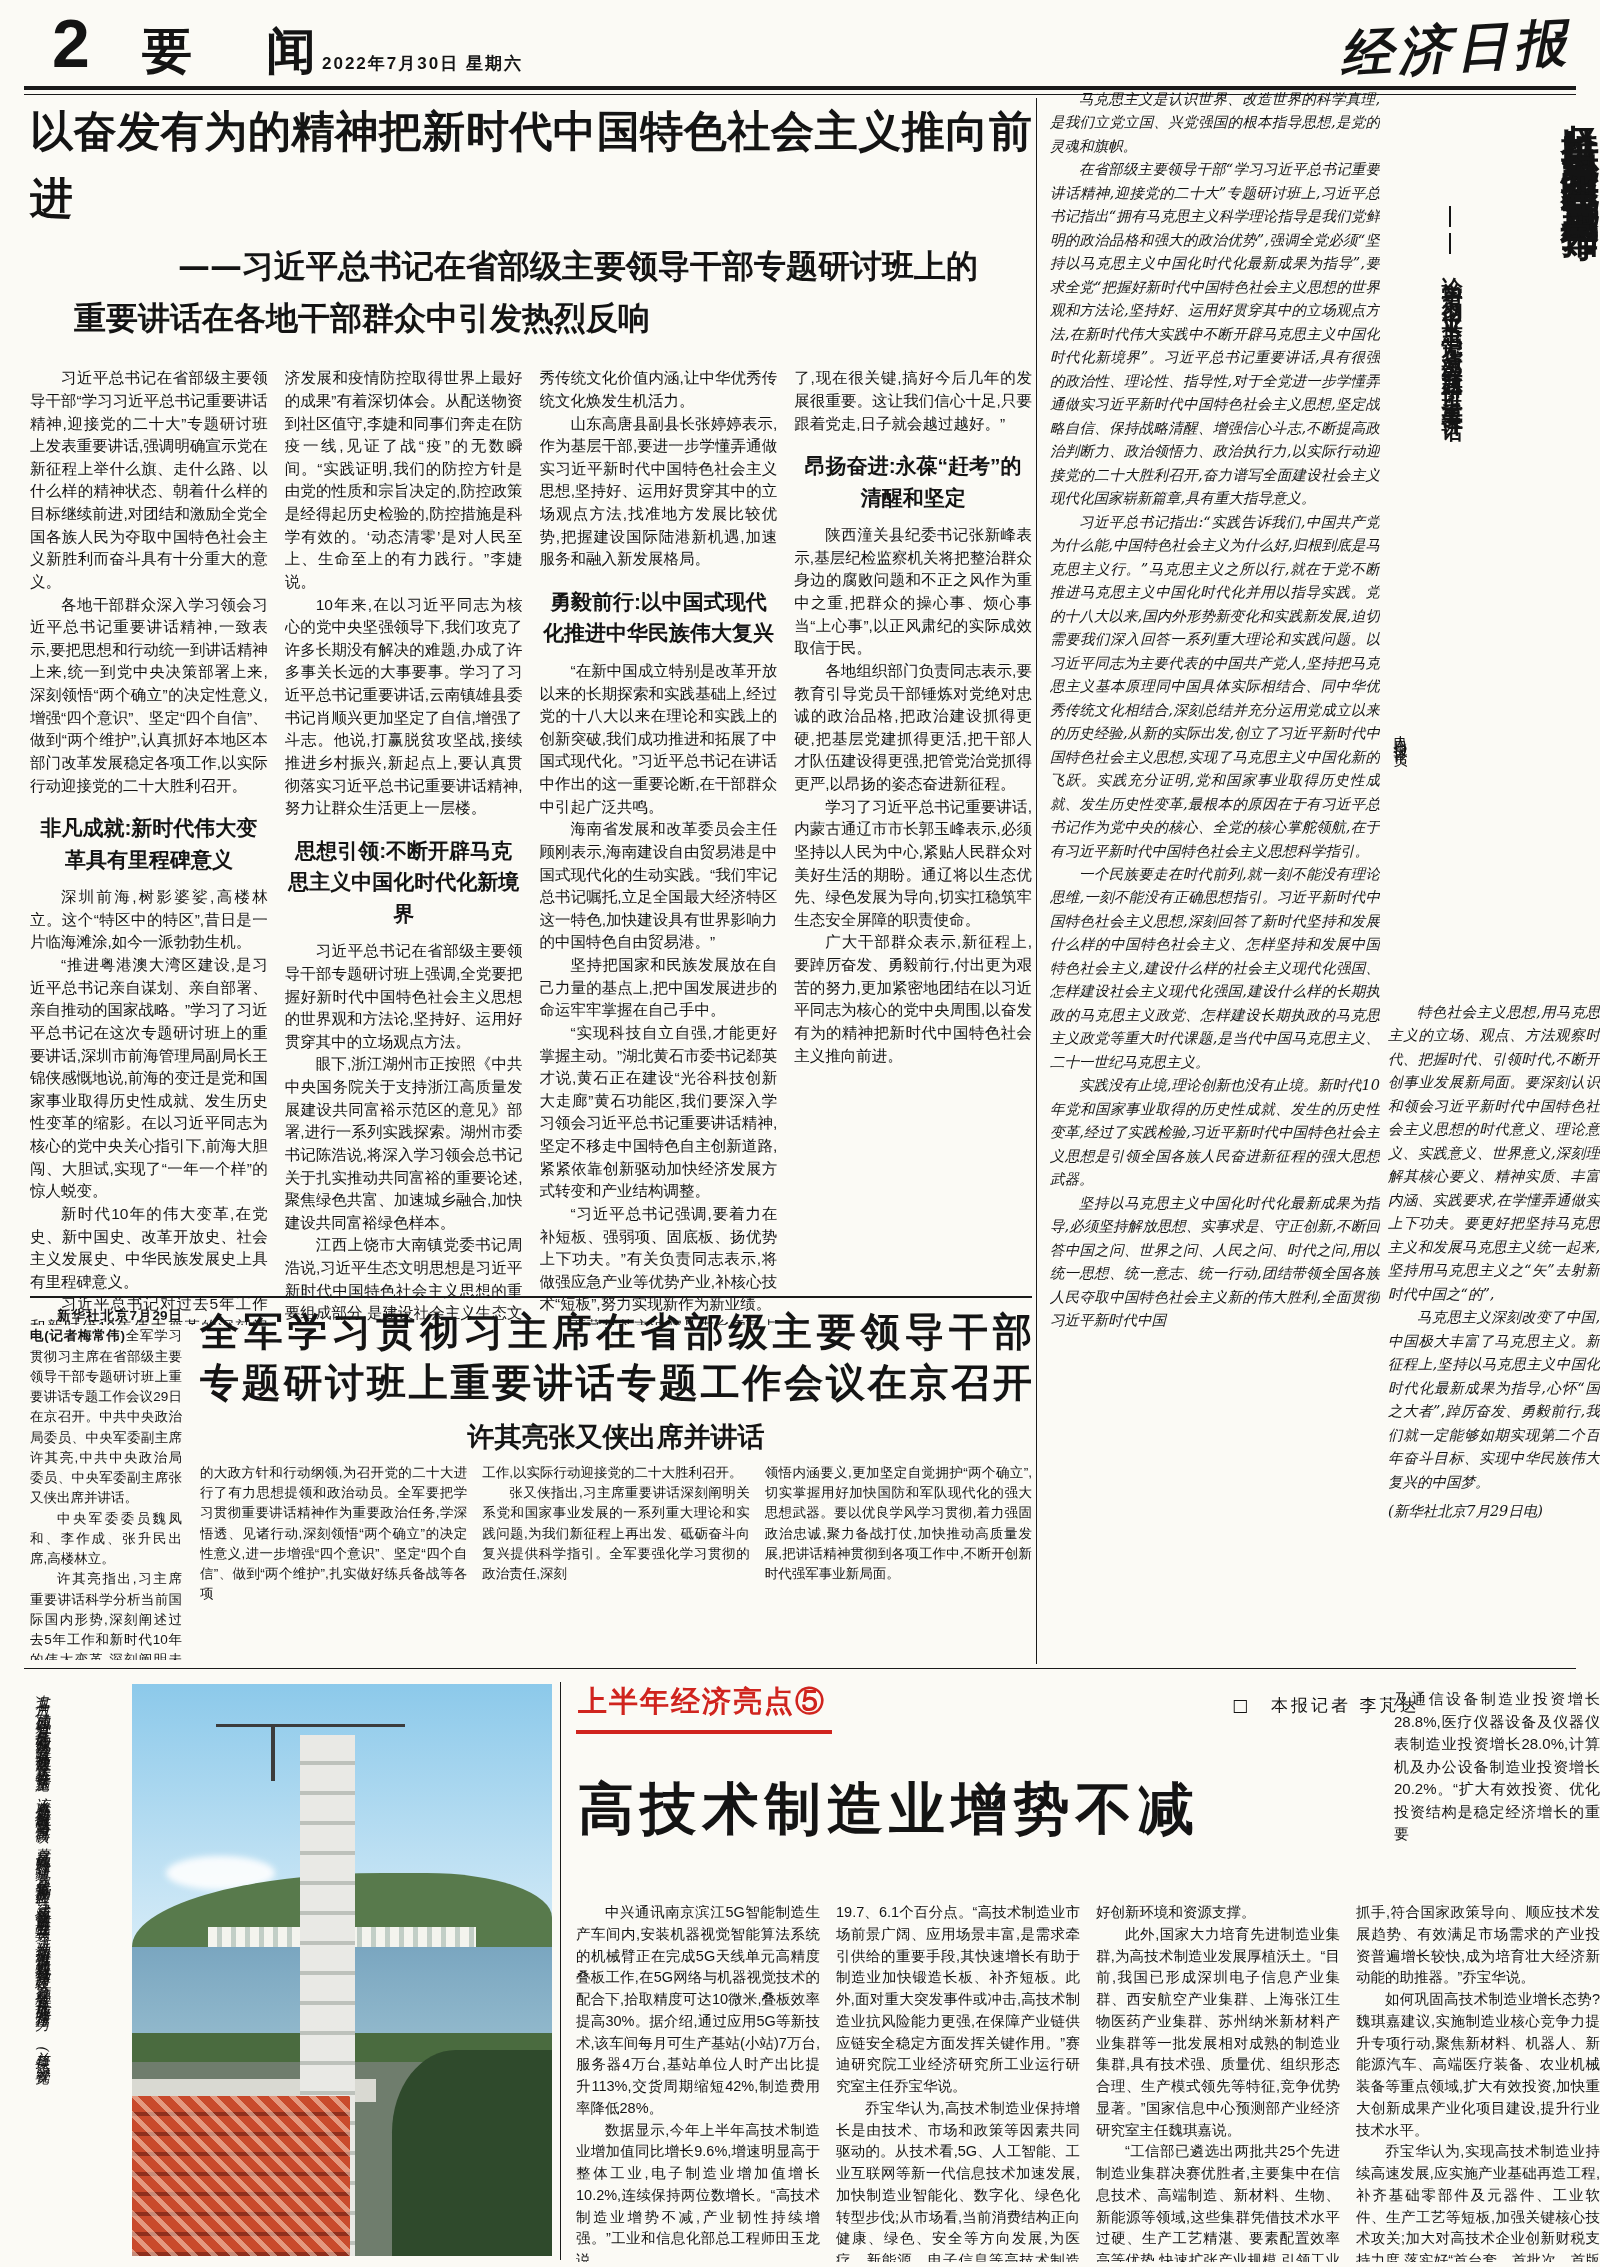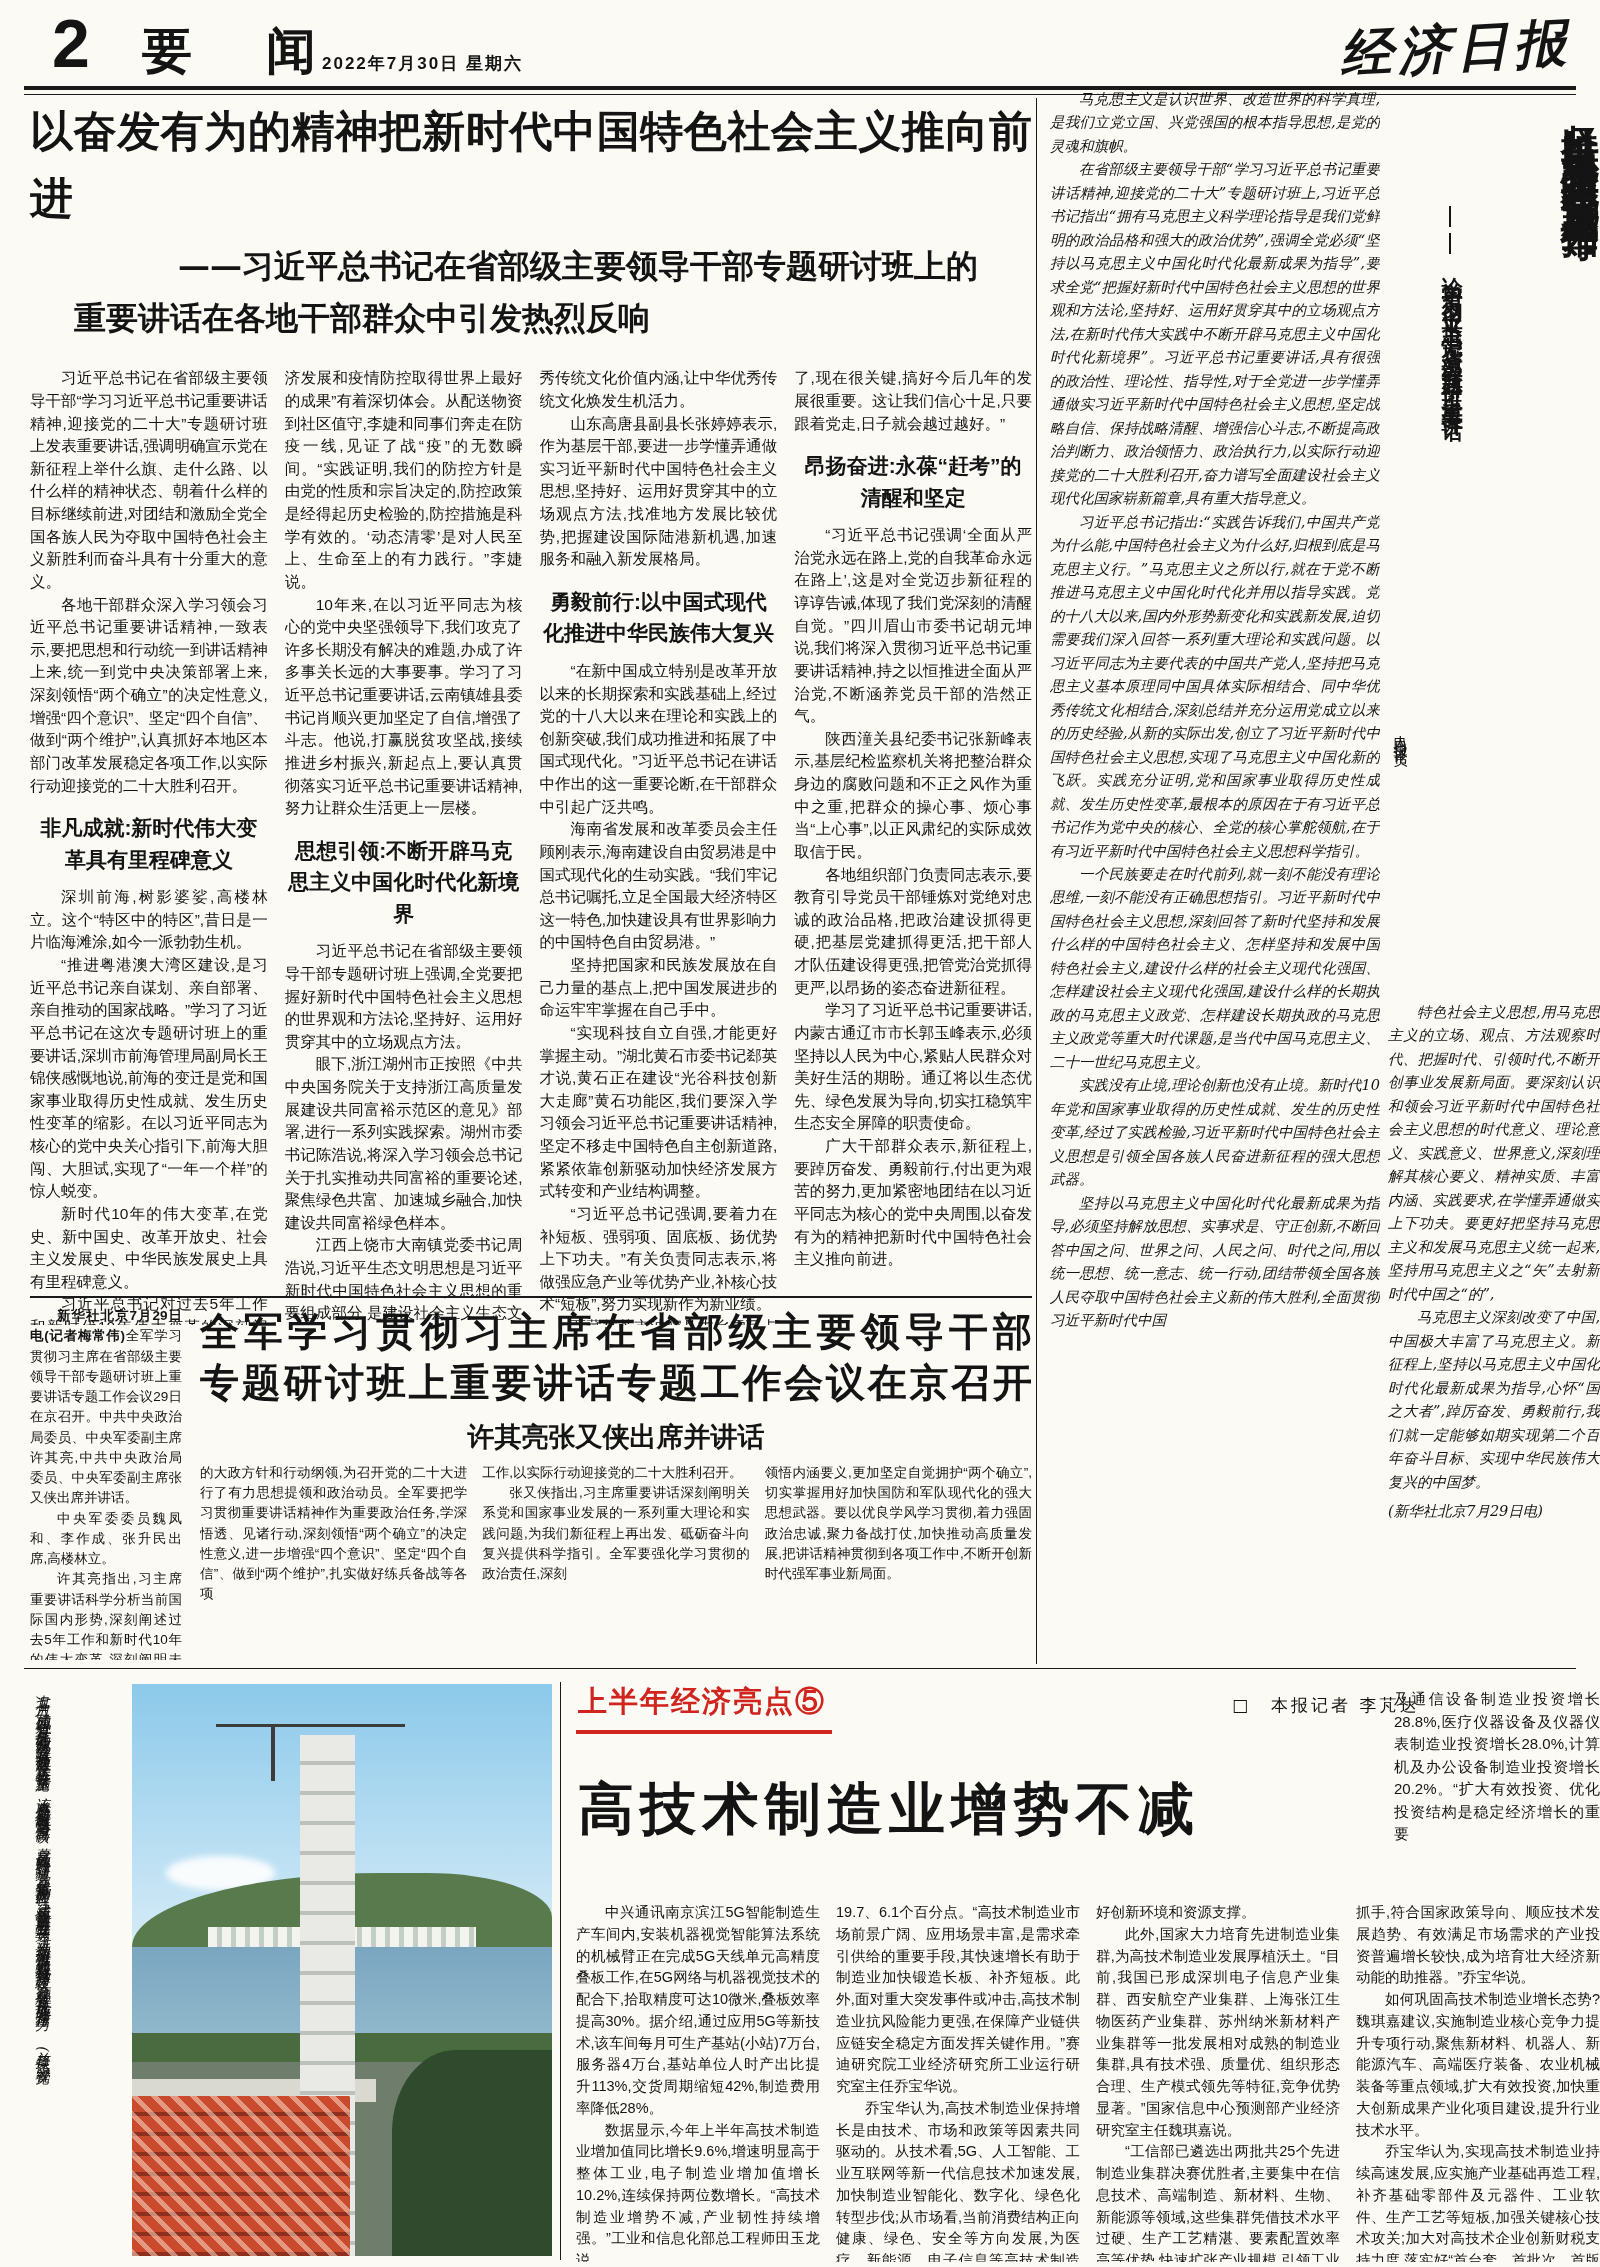--- a/index.html
+++ b/index.html
@@ -142,21 +142,20 @@
           <p>“在新中国成立特别是改革开放以来的长期探索和实践基础上,经过党的十八大以来在理论和实践上的创新突破,我们成功推进和拓展了中国式现代化。”习近平总书记在讲话中作出的这一重要论断,在干部群众中引起广泛共鸣。</p>
           <p>海南省发展和改革委员会主任顾刚表示,海南建设自由贸易港是中国式现代化的生动实践。“我们牢记总书记嘱托,立足全国最大经济特区这一特色,加快建设具有世界影响力的中国特色自由贸易港。”</p>
           <p>坚持把国家和民族发展放在自己力量的基点上,把中国发展进步的命运牢牢掌握在自己手中。</p>
           <p>“实现科技自立自强,才能更好掌握主动。”湖北黄石市委书记郄英才说,黄石正在建设“光谷科技创新大走廊”黄石功能区,我们要深入学习领会习近平总书记重要讲话精神,坚定不移走中国特色自主创新道路,紧紧依靠创新驱动加快经济发展方式转变和产业结构调整。</p>
           <p>“习近平总书记强调,要着力在补短板、强弱项、固底板、扬优势上下功夫。”有关负责同志表示,将做强应急产业等优势产业,补核心技术“短板”,努力实现新作为新业绩。</p>
           <p>西藏林芝市波密县古乡雪瓦卡村依靠种茶采茶摆脱贫困,村民索朗卓玛说:“老百姓就是盼着生活更好。总书记说</p>
         </div>
         <div class="flow-col">
           <p class="noindent">了,现在很关键,搞好今后几年的发展很重要。这让我们信心十足,只要跟着党走,日子就会越过越好。”</p>
           <div class="col-subhead">昂扬奋进:永葆“赶考”的清醒和坚定</div>
-          <p>“习近平总书记强调‘全面从严治党永远在路上,党的自我革命永远在路上’,这是对全党迈步新征程的谆谆告诫,体现了我们党深刻的清醒自觉。”四川眉山市委书记胡元坤说,我们将深入贯彻习近平总书记重要讲话精神,持之以恒推进全面从严治党,不断涵养党员干部的浩然正气。</p>
           <p>陕西潼关县纪委书记张新峰表示,基层纪检监察机关将把整治群众身边的腐败问题和不正之风作为重中之重,把群众的操心事、烦心事当“上心事”,以正风肃纪的实际成效取信于民。</p>
           <p>各地组织部门负责同志表示,要教育引导党员干部锤炼对党绝对忠诚的政治品格,把政治建设抓得更硬,把基层党建抓得更活,把干部人才队伍建设得更强,把管党治党抓得更严,以昂扬的姿态奋进新征程。</p>
           <p>学习了习近平总书记重要讲话,内蒙古通辽市市长郭玉峰表示,必须坚持以人民为中心,紧贴人民群众对美好生活的期盼。通辽将以生态优先、绿色发展为导向,切实扛稳筑牢生态安全屏障的职责使命。</p>
           <p>广大干部群众表示,新征程上,要踔厉奋发、勇毅前行,付出更为艰苦的努力,更加紧密地团结在以习近平同志为核心的党中央周围,以奋发有为的精神把新时代中国特色社会主义推向前进。</p>
         </div>
       </div>
   </div>
 
   <div class="rule" style="left:1036px;top:98px;width:1px;height:1566px;"></div>
 

